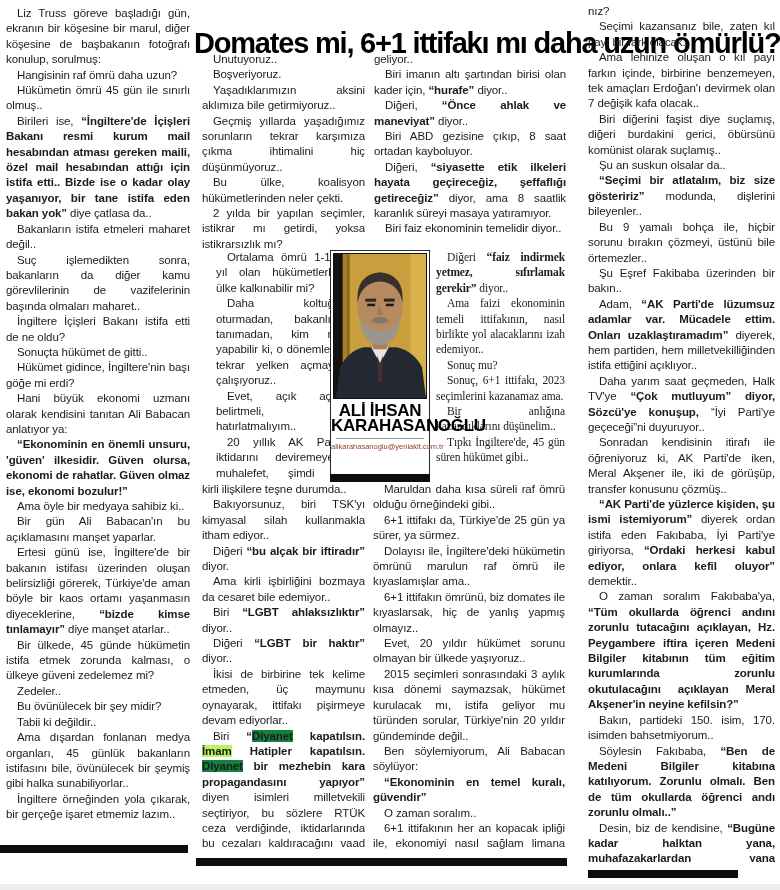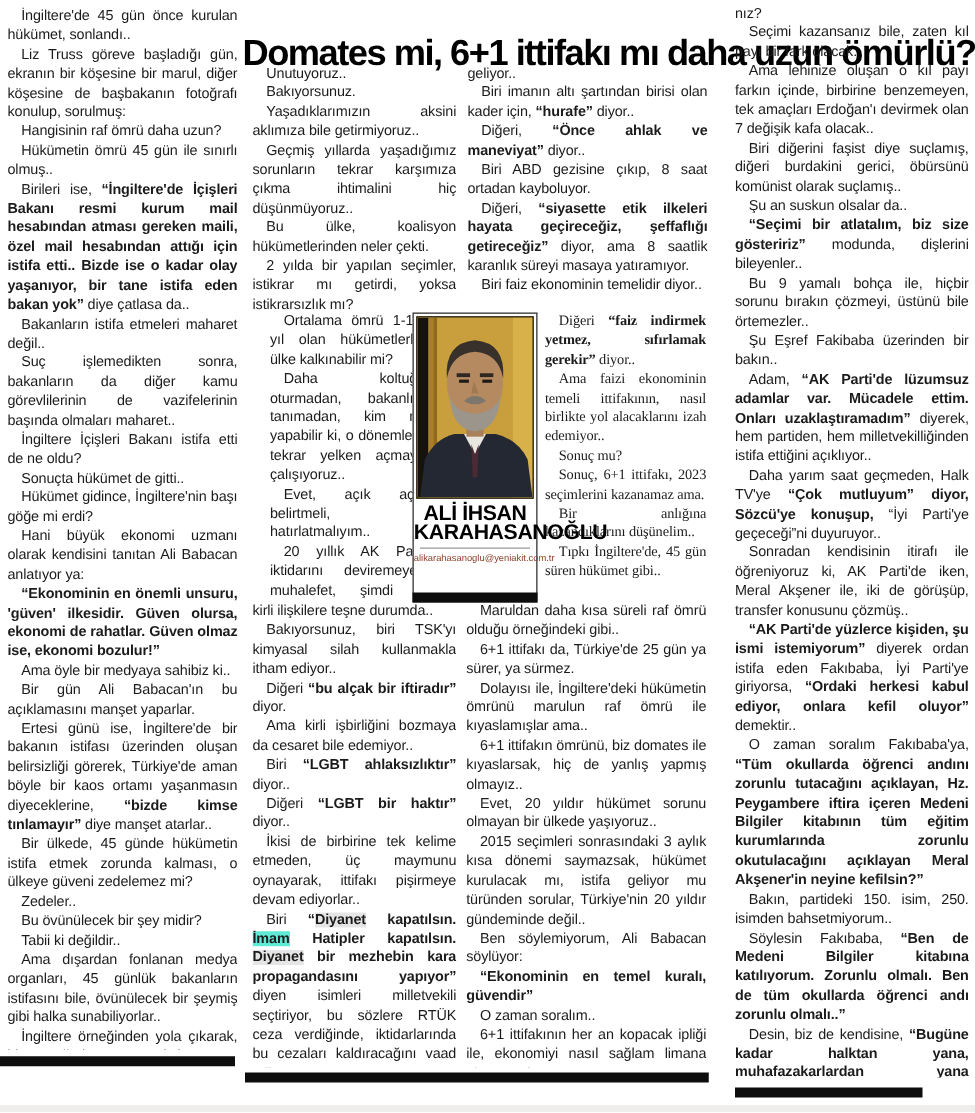--- a/index.html
+++ b/index.html
@@ -5,22 +5,22 @@
   html,body{margin:0;padding:0;background:#ffffff;}
   #page{
     position:relative;width:780px;height:890px;background:#ffffff;overflow:hidden;
     font-family:"Liberation Sans","DejaVu Sans",sans-serif;
     color:#1b1b1b;font-size:11.5px;line-height:15.4px;letter-spacing:-0.1px;
   }
   .colblock{position:absolute;overflow:hidden;}
   .par{margin:0;text-indent:11px;text-align:justify;}
   .par.noindent{text-indent:0;}
   .b{font-weight:bold;}
-  .hl-green{background:#e5e5e5;}
-  .hl-orange{background:#5eead4;}
+  .hl-green{background:#15803d;}
+  .hl-orange{background:#bef264;}
   #headline{
     position:absolute;left:194px;top:2px;width:382px;height:46px;
     font-size:29px;font-weight:bold;letter-spacing:-1.2px;line-height:44px;
     text-align:center;white-space:nowrap;color:#000;
   }
   .rule{position:absolute;background:#0d0d0d;height:8px;}
   
   #author-box{
     position:absolute;left:330px;top:250px;width:100px;height:232px;
     border:1px solid #2a2a2a;background:#ffffff;box-sizing:border-box;
@@ -34,21 +34,20 @@
   #page-bottom-strip{position:absolute;left:0;top:884px;width:780px;height:6px;background:#f0eeec;}
 </style>
 </head>
 <body>
 
 <div id="page">
 
   <h1 id="headline">Domates mi, 6+1 ittifakı mı daha uzun ömürlü?</h1>
 
   <div class="colblock" style="left:6px;top:6px;width:184px;height:834px;">
-      <p class="par"><span>İngiltere'de 45 gün önce kurulan hükümet, sonlandı..</span></p>
       <p class="par"><span>Liz Truss göreve başladığı gün, ekranın bir köşesine bir marul, diğer köşesine de başbakanın fotoğrafı konulup, sorulmuş:</span></p>
       <p class="par"><span>Hangisinin raf ömrü daha uzun?</span></p>
       <p class="par"><span>Hükümetin ömrü 45 gün ile sınırlı olmuş..</span></p>
       <p class="par"><span>Birileri ise, </span><span class="b">“İngiltere'de İçişleri Bakanı resmi kurum mail hesabından atması gereken maili, özel mail hesabından attığı için istifa etti.. Bizde ise o kadar olay yaşanıyor, bir tane istifa eden bakan yok”</span><span> diye çatlasa da..</span></p>
       <p class="par"><span>Bakanların istifa etmeleri maharet değil..</span></p>
       <p class="par"><span>Suç işlemedikten sonra, bakanların da diğer kamu görevlilerinin de vazifelerinin başında olmaları maharet..</span></p>
       <p class="par"><span>İngiltere İçişleri Bakanı istifa etti de ne oldu?</span></p>
       <p class="par"><span>Sonuçta hükümet de gitti..</span></p>
       <p class="par"><span>Hükümet gidince, İngiltere'nin başı göğe mi erdi?</span></p>
       <p class="par"><span>Hani büyük ekonomi uzmanı olarak kendisini tanıtan Ali Babacan anlatıyor ya:</span></p>
@@ -59,21 +58,21 @@
       <p class="par"><span>Bir ülkede, 45 günde hükümetin istifa etmek zorunda kalması, o ülkeye güveni zedelemez mi?</span></p>
       <p class="par"><span>Zedeler..</span></p>
       <p class="par"><span>Bu övünülecek bir şey midir?</span></p>
       <p class="par"><span>Tabii ki değildir..</span></p>
       <p class="par"><span>Ama dışardan fonlanan medya organları, 45 günlük bakanların istifasını bile, övünülecek bir şeymiş gibi halka sunabiliyorlar..</span></p>
       <p class="par"><span>İngiltere örneğinden yola çıkarak, bir gerçeğe işaret etmemiz lazım..</span></p>
     </div>
 
   <div class="colblock" style="left:202px;top:52px;width:163px;height:198px;">
       <p class="par"><span>Unutuyoruz..</span></p>
-      <p class="par"><span>Bakıyorsunuz.</span></p>
+      <p class="par"><span>Boşveriyoruz.</span></p>
       <p class="par"><span>Yaşadıklarımızın aksini aklımıza bile getirmiyoruz..</span></p>
       <p class="par"><span>Geçmiş yıllarda yaşadığımız sorunların tekrar karşımıza çıkma ihtimalini hiç düşünmüyoruz..</span></p>
       <p class="par"><span>Bu ülke, koalisyon hükümetlerinden neler çekti.</span></p>
       <p class="par"><span>2 yılda bir yapılan seçimler, istikrar mı getirdi, yoksa istikrarsızlık mı?</span></p>
     </div>
   <div class="colblock" style="left:216px;top:250px;width:124px;height:232px;">
       <p class="par"><span>Ortalama ömrü 1-1.5 yıl olan hükümetlerle, ülke kalkınabilir mi?</span></p>
       <p class="par"><span>Daha koltuğa oturmadan, bakanlığı tanımadan, kim ne yapabilir ki, o dönemlere tekrar yelken açmaya çalışıyoruz..</span></p>
       <p class="par"><span>Evet, açık açık belirtmeli, hatırlatmalıyım..</span></p>
       <p class="par"><span>20 yıllık AK Parti iktidarını deviremeyen muhalefet, şimdi o hedefe ulaşmak için, her türlü</span></p>
@@ -125,21 +124,21 @@
       <p class="par"><span>Biri diğerini faşist diye suçlamış, diğeri burdakini gerici, öbürsünü komünist olarak suçlamış..</span></p>
       <p class="par"><span>Şu an suskun olsalar da..</span></p>
       <p class="par"><span class="b">“Seçimi bir atlatalım, biz size gösteririz”</span><span> modunda, dişlerini bileyenler..</span></p>
       <p class="par"><span>Bu 9 yamalı bohça ile, hiçbir sorunu bırakın çözmeyi, üstünü bile örtemezler..</span></p>
       <p class="par"><span>Şu Eşref Fakibaba üzerinden bir bakın..</span></p>
       <p class="par"><span>Adam, </span><span class="b">“AK Parti'de lüzumsuz adamlar var. Mücadele ettim. Onları uzaklaştıramadım”</span><span> diyerek, hem partiden, hem milletvekilliğinden istifa ettiğini açıklıyor..</span></p>
       <p class="par"><span>Daha yarım saat geçmeden, Halk TV'ye </span><span class="b">“Çok mutluyum” diyor, Sözcü'ye konuşup,</span><span> “İyi Parti'ye geçeceği”ni duyuruyor..</span></p>
       <p class="par"><span>Sonradan kendisinin itirafı ile öğreniyoruz ki, AK Parti'de iken, Meral Akşener ile, iki de görüşüp, transfer konusunu çözmüş..</span></p>
       <p class="par"><span class="b">“AK Parti'de yüzlerce kişiden, şu ismi istemiyorum”</span><span> diyerek ordan istifa eden Fakıbaba, İyi Parti'ye giriyorsa, </span><span class="b">“Ordaki herkesi kabul ediyor, onlara kefil oluyor”</span><span> demektir..</span></p>
       <p class="par"><span>O zaman soralım Fakıbaba'ya, </span><span class="b">“Tüm okullarda öğrenci andını zorunlu tutacağını açıklayan, Hz. Peygambere iftira içeren Medeni Bilgiler kitabının tüm eğitim kurumlarında zorunlu okutulacağını açıklayan Meral Akşener'in neyine kefilsin?”</span></p>
-      <p class="par"><span>Bakın, partideki 150. isim, 250. isimden bahsetmiyorum..</span></p>
+      <p class="par"><span>Bakın, partideki 150. isim, 170. isimden bahsetmiyorum..</span></p>
       <p class="par"><span>Söylesin Fakıbaba, </span><span class="b">“Ben de Medeni Bilgiler kitabına katılıyorum. Zorunlu olmalı. Ben de tüm okullarda öğrenci andı zorunlu olmalı..”</span></p>
       <p class="par"><span>Desin, biz de kendisine, </span><span class="b">“Bugüne kadar halktan yana, muhafazakarlardan yana söylemlerinle, tam bir riyakarlığa imza atmışsın”</span></p>
     </div>
 
   <div id="author-box">
     <div id="author-photo-frame">
       <svg viewBox="0 0 94 142" preserveAspectRatio="none">
         <rect x="0" y="0" width="94" height="142" fill="#c89f3c"></rect>
         <rect x="0" y="0" width="9" height="142" fill="#151210"></rect>
         <rect x="9" y="0" width="4" height="142" fill="#a87f28"></rect>

